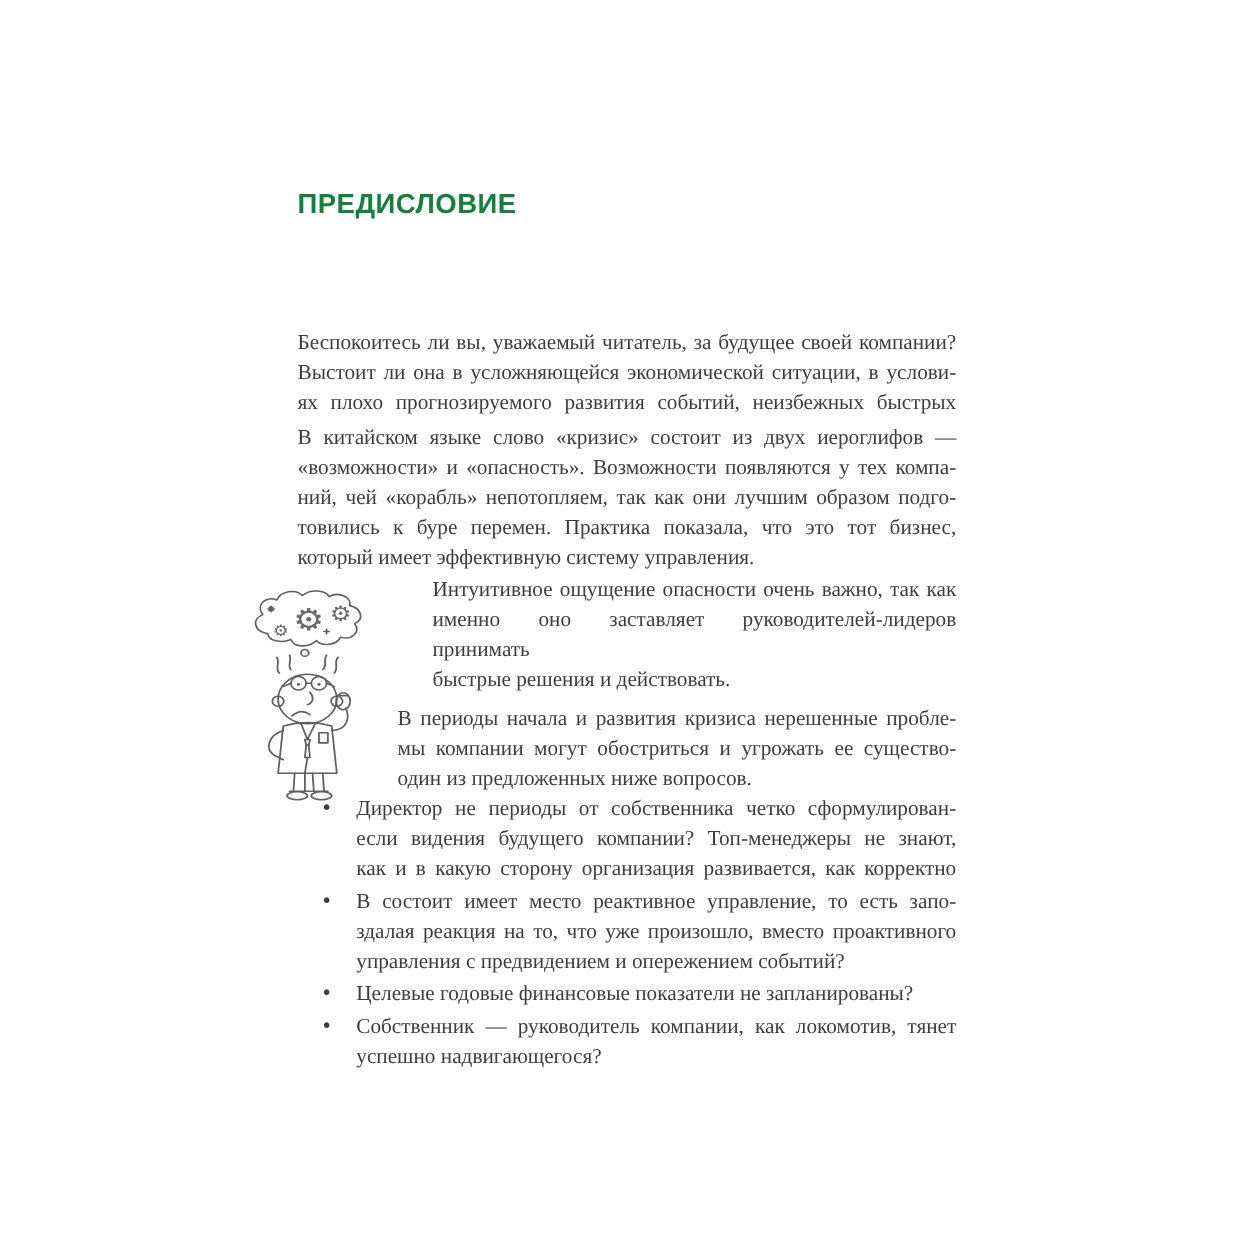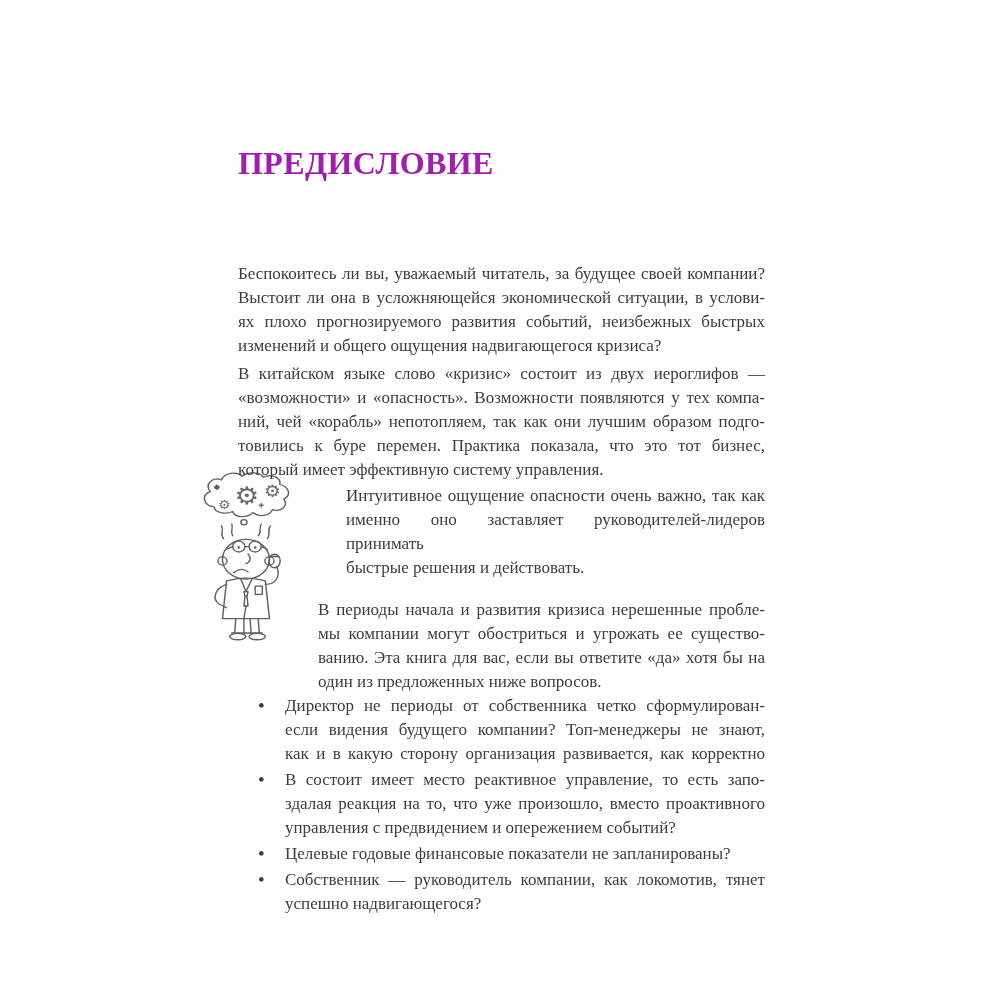--- a/index.html
+++ b/index.html
@@ -13,32 +13,32 @@
   .column {
     position: absolute;
     left: 238px; top: 146px;
     width: 527px;
     color: #3c3c3c;
     font-size: 17px;
     line-height: 24px;
   }
   .page-title {
     margin: 0;
-    font-family: Liberation Serif, serif;
+    font-family: Liberation Sans, sans-serif;
     font-weight: 700;
-    font-size: 32px;
+    font-size: 22px;
     line-height: 34px;
     letter-spacing: 0.4px;
-    color: #a21caf;
+    color: #15803d;
   }
   .para { margin: 0; }
   .para.p1 { margin-top: 82px; }
   .para.p2 { margin-top: 4px; }
   .para.p3 { margin-top: 2px; margin-left: 108px; }
-  .para.p4 { margin-top: 18px; margin-left: 80px; }
+  .para.p4 { margin-top: 7px; margin-left: 80px; }
   .line { white-space: normal; }
   .line.j { text-align: justify; text-align-last: justify; }
   .qlist { margin: 0; padding: 0; list-style: none; }
   .qitem { position: relative; padding-left: 47px; margin-bottom: 2px; }
   .bullet {
     position: absolute; left: 20px; top: 0;
     line-height: 24px; font-size: 19px; color: #3c3c3c;
   }
   .illustration {
     position: absolute;
@@ -116,41 +116,39 @@
   </svg>
 </div>
 
 <div class="column">
   <h1 class="page-title">ПРЕДИСЛОВИЕ</h1>
 
   <div class="para p1">
     <div class="line j">Беспокоитесь ли вы, уважаемый читатель, за будущее своей компании?</div>
     <div class="line j">Выстоит ли она в усложняющейся экономической ситуации, в услови-</div>
     <div class="line j">ях плохо прогнозируемого развития событий, неизбежных быстрых</div>
-    <div class="line">изменений и общего ощущения надвигающегося кризиса?</div>
   </div>
 
   <div class="para p2">
     <div class="line j">В китайском языке слово «кризис» состоит из двух иероглифов —</div>
     <div class="line j">«возможности» и «опасность». Возможности появляются у тех компа-</div>
     <div class="line j">ний, чей «корабль» непотопляем, так как они лучшим образом подго-</div>
     <div class="line j">товились к буре перемен. Практика показала, что это тот бизнес,</div>
     <div class="line">который имеет эффективную систему управления.</div>
   </div>
 
   <div class="para p3">
     <div class="line j">Интуитивное ощущение опасности очень важно, так как</div>
     <div class="line j">именно оно заставляет руководителей-лидеров принимать</div>
     <div class="line">быстрые решения и действовать.</div>
   </div>
 
   <div class="para p4">
     <div class="line j">В периоды начала и развития кризиса нерешенные пробле-</div>
     <div class="line j">мы компании могут обостриться и угрожать ее существо-</div>
-    <div class="line j">ванию. Эта книга для вас, если вы ответите «да» хотя бы на</div>
     <div class="line">один из предложенных ниже вопросов.</div>
   </div>
 
   <ul class="qlist">
     <li class="qitem">
       <span class="bullet">•</span>
       <div class="line j">Директор не периоды от собственника четко сформулирован-</div>
       <div class="line j">если видения будущего компании? Топ-менеджеры не знают,</div>
       <div class="line j">как и в какую сторону организация развивается, как корректно</div>
     </li>

